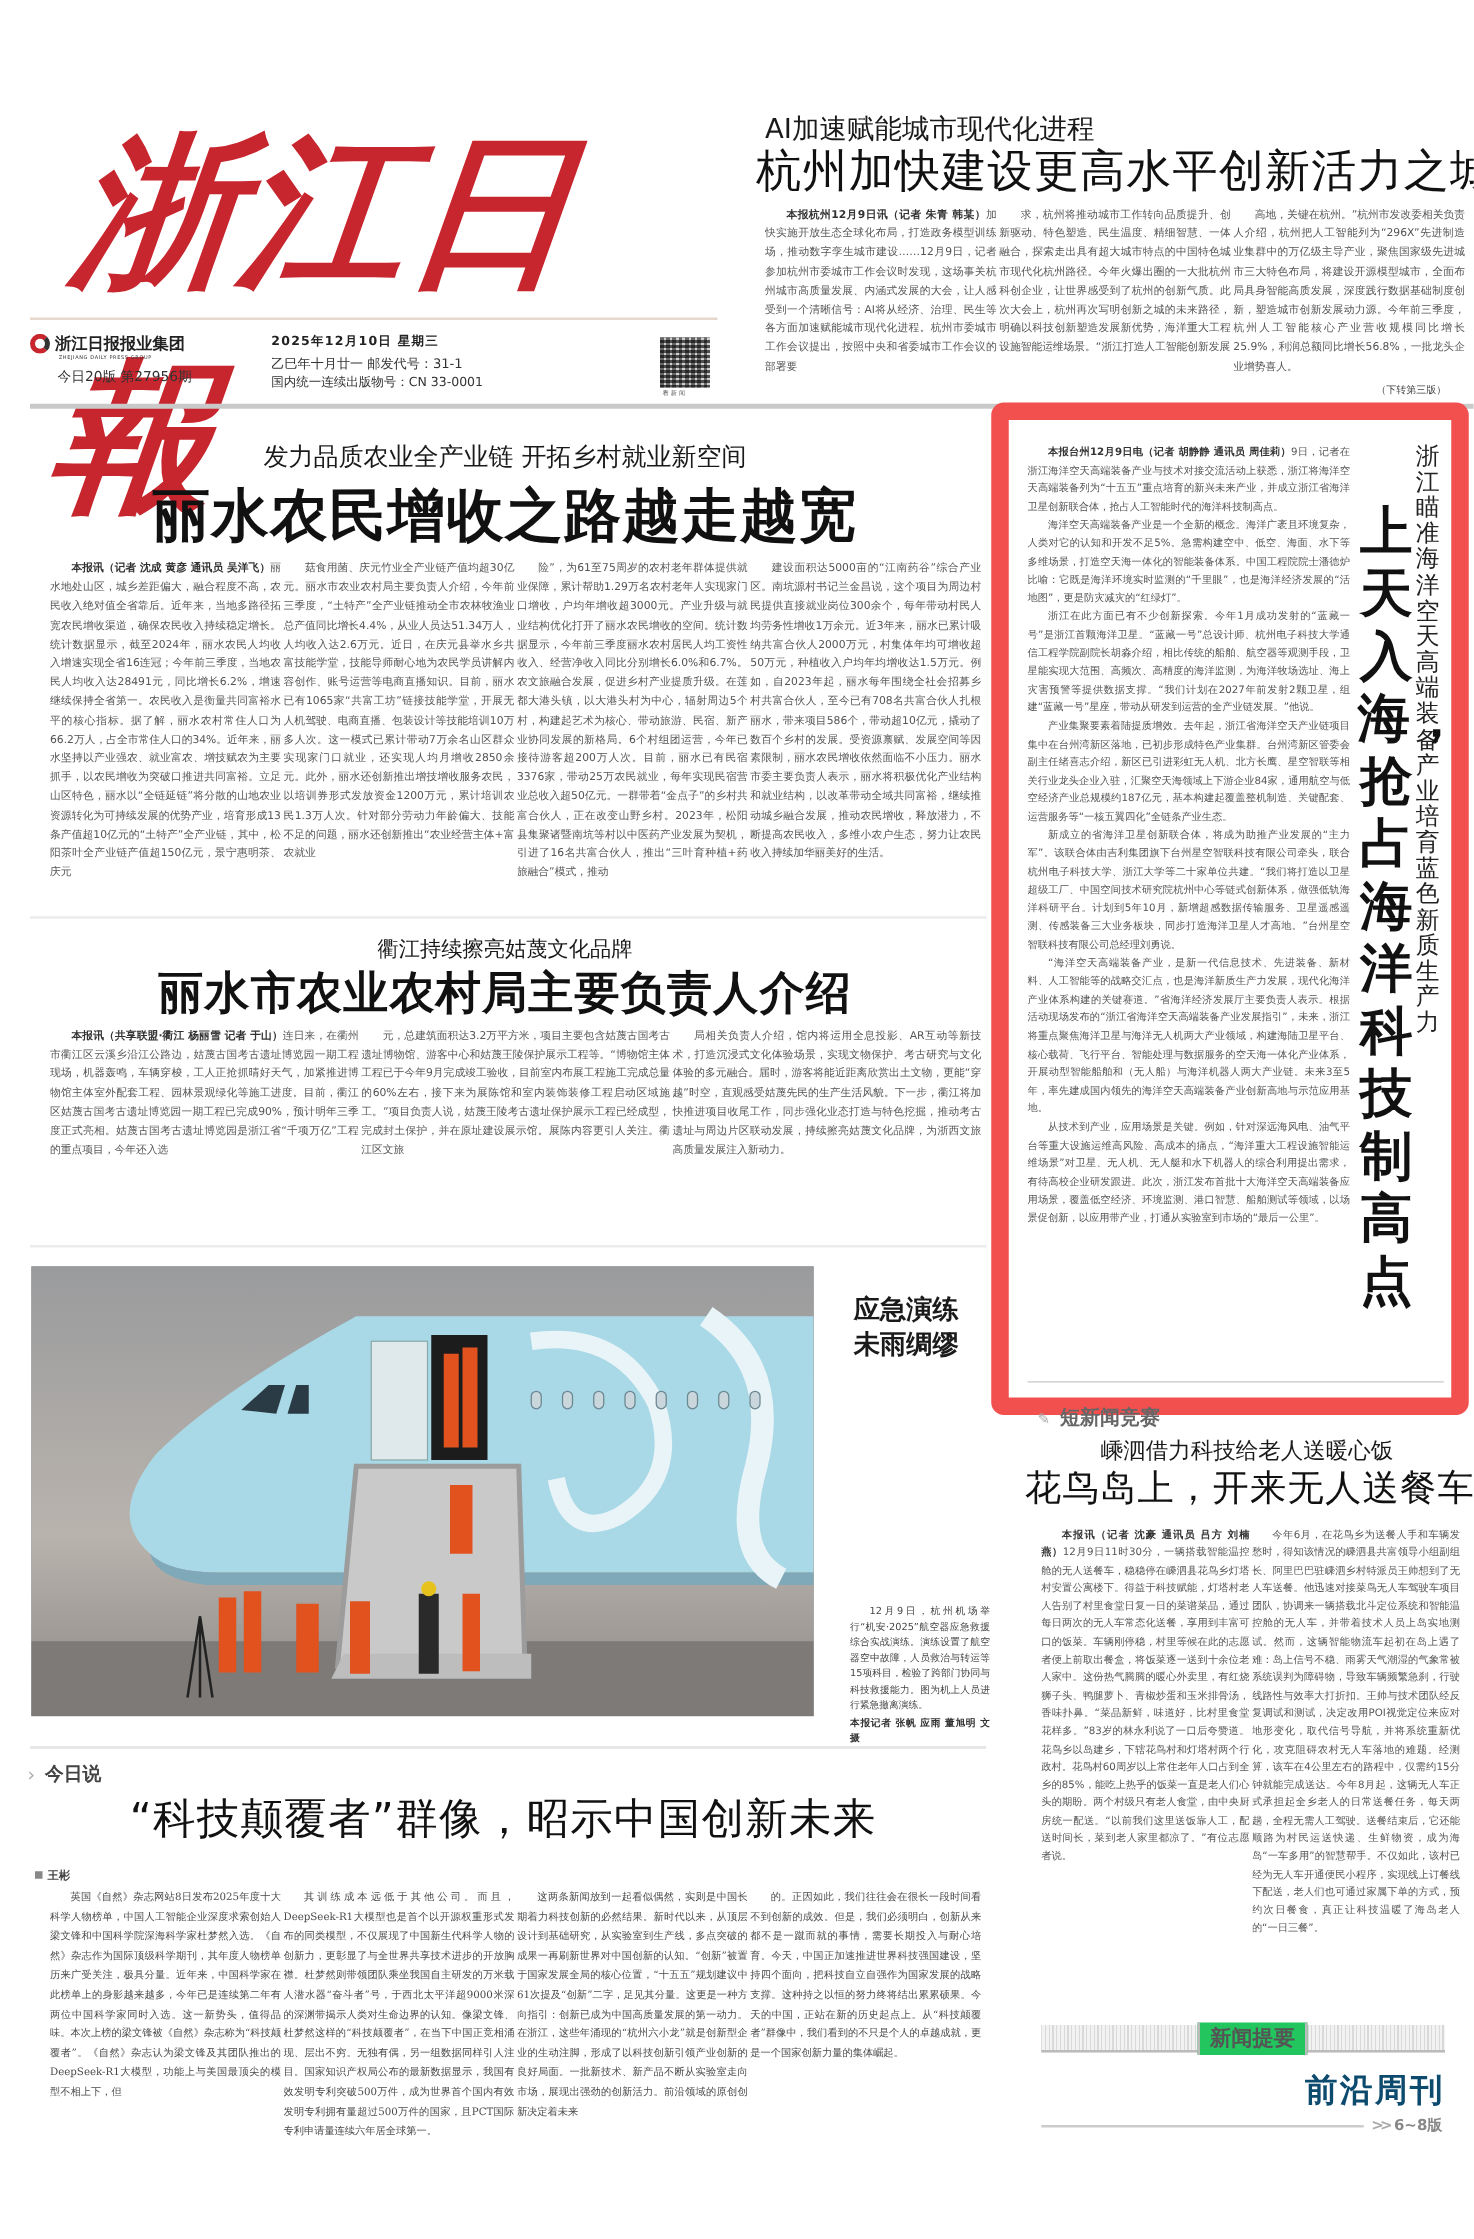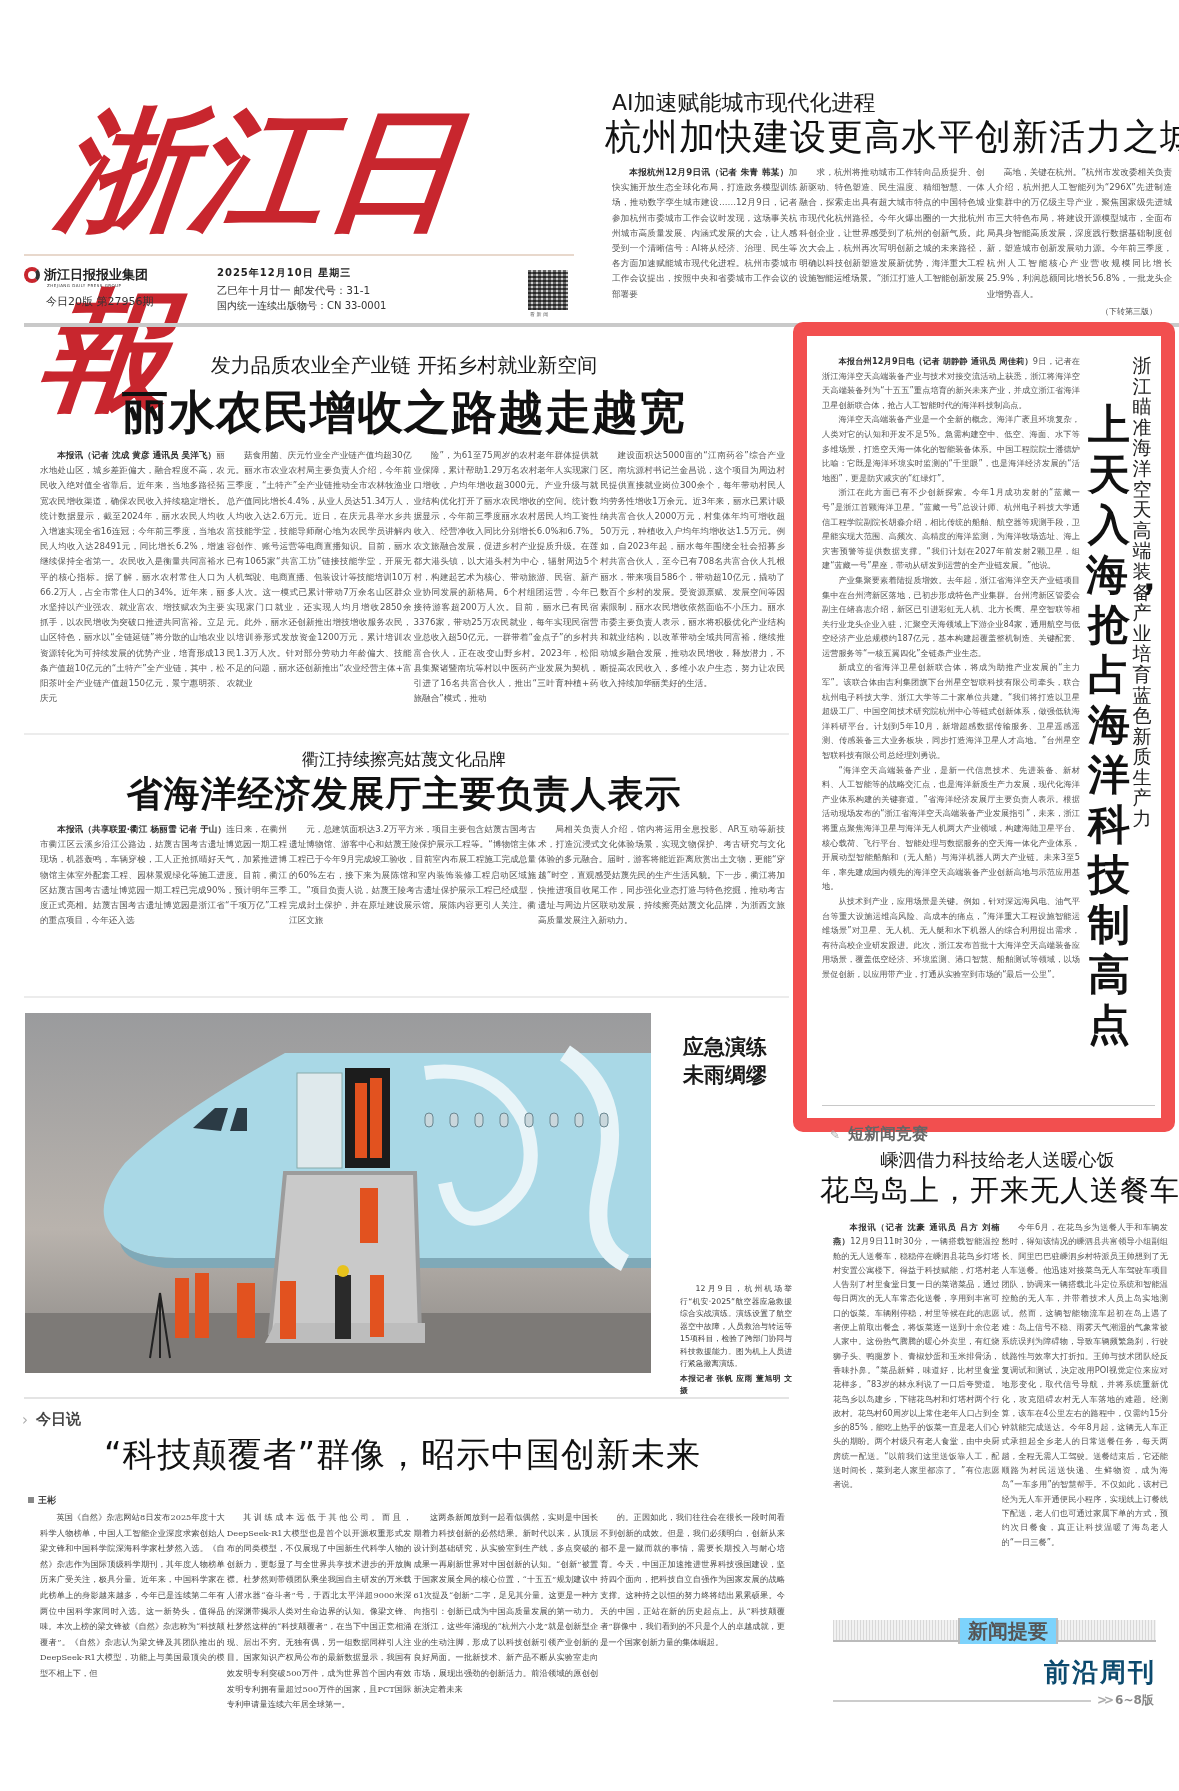--- a/index.html
+++ b/index.html
@@ -75,21 +75,21 @@
   .short-label { left: 830px; top: 1124px; font-size: 16px; font-weight: bold; color: #666; display: flex; align-items: center; gap: 8px; }
   .short-label .pen { font-size: 12px; color: #aaa; }
   .hd-kicker { left: 820px; top: 1148px; width: 355px; font-size: 18px; }
   .hd-head { left: 820px; top: 1171px; width: 355px; font-size: 29px; font-weight: 500; }
   .hd-body { left: 833px; top: 1220px; width: 335px; height: 365px; }
   .hd-body .col { font-size: 8.2px; line-height: 14.3px; }
 
   
   .digest-bar { left: 833px; top: 1620px; width: 323px; height: 22px;
         background: repeating-linear-gradient(90deg,#d9d9d9 0 1px,#f2f2f2 1px 3px), #eee; border-bottom: 2px solid #bbb; }
-  .digest-label { left: 958px; top: 1618px; padding: 0 8px; background: #7dd3fc; font-size: 20px; font-weight: bold; color: #555; height: 26px; line-height: 26px; border-left: 2px solid #bbb; border-right: 2px solid #bbb; }
+  .digest-label { left: 958px; top: 1618px; padding: 0 8px; background: #22c55e; font-size: 17px; font-weight: bold; color: #555; height: 26px; line-height: 26px; border-left: 2px solid #bbb; border-right: 2px solid #bbb; }
   .digest-title { left: 833px; top: 1655px; width: 323px; text-align: right; font-size: 26px; font-weight: bold; color: #0c4a6e; letter-spacing: 2px; }
   .digest-line { left: 833px; top: 1700px; width: 258px; height: 2px; background: #ccc; }
   .digest-pages { left: 1097px; top: 1692px; font-size: 12px; color: #888; font-weight: bold; }
   .digest-pages .chev { color: #aaa; margin-right: 4px; letter-spacing: -3px; }
 
   
   .cm-rule { left: 24px; top: 1397px; width: 765px; height: 2px; background: #e4e4e4; }
   .cm-label { left: 22px; top: 1410px; font-size: 15px; font-weight: bold; color: #444; display: flex; gap: 8px; align-items: center; }
   .cm-label .chev { color: #aaa; font-weight: normal; }
   .cm-head { left: 20px; top: 1432px; width: 765px; font-size: 34px; font-weight: 500; }
@@ -149,21 +149,21 @@
   <div class="col">
       <p>险”，为61至75周岁的农村老年群体提供就业保障，累计帮助1.29万名农村老年人实现家门口增收，户均年增收超3000元。产业升级与就业结构优化打开了丽水农民增收的空间。统计数据显示，今年前三季度丽水农村居民人均工资性收入、经营净收入同比分别增长6.0%和6.7%。农文旅融合发展，促进乡村产业提质升级。在莲都大港头镇，以大港头村为中心，辐射周边5个村，构建起艺术为核心、带动旅游、民宿、新产业协同发展的新格局。6个村组团运营，今年已接待游客超200万人次。目前，丽水已有民宿3376家，带动25万农民就业，每年实现民宿营业总收入超50亿元。一群带着“金点子”的乡村共富合伙人，正在改变山野乡村。2023年，松阳县集聚诸暨南坑等村以中医药产业发展为契机，引进了16名共富合伙人，推出“三叶育种植+药旅融合”模式，推动</p>
     </div>
   <div class="col">
       <p>建设面积达5000亩的“江南药谷”综合产业区。南坑源村书记兰金昌说，这个项目为周边村民提供直接就业岗位300余个，每年带动村民人均劳务性增收1万余元。近3年来，丽水已累计吸纳共富合伙人2000万元，村集体年均可增收超50万元，种植收入户均年均增收达1.5万元。例如，自2023年起，丽水每年围绕全社会招募乡村共富合伙人，至今已有708名共富合伙人扎根丽水，带来项目586个，带动超10亿元，撬动了数百个乡村的发展。受资源禀赋、发展空间等因素限制，丽水农民增收依然面临不小压力。丽水市委主要负责人表示，丽水将积极优化产业结构和就业结构，以改革带动全域共同富裕，继续推动城乡融合发展，推动农民增收，释放潜力，不断提高农民收入，多维小农户生态，努力让农民收入持续加华丽美好的生活。</p>
     </div>
 </div>
 <div class="abs divider" style="left:24px; top:733px; width:765px;"></div>
 
 <div class="abs kicker gz-kicker">衢江持续擦亮姑蔑文化品牌</div>
-<div class="abs headline gz-head">省海洋经济发展厅主要负责人表示</div>
+<div class="abs headline gz-head">丽水市农业农村局主要负责人介绍</div>
 <div class="abs cols gz-body">
   <div class="col">
       <p><span class="dateline">本报讯（共享联盟·衢江 杨丽雪 记者 于山）</span><span>连日来，在衢州市衢江区云溪乡沿江公路边，姑蔑古国考古遗址博览园一期工程现场，机器轰鸣，车辆穿梭，工人正抢抓晴好天气，加紧推进博物馆主体室外配套工程、园林景观绿化等施工进度。目前，衢江区姑蔑古国考古遗址博览园一期工程已完成90%，预计明年三季度正式亮相。姑蔑古国考古遗址博览园是浙江省“千项万亿”工程的重点项目，今年还入选</span></p>
     </div>
   <div class="col">
       <p>元，总建筑面积达3.2万平方米，项目主要包含姑蔑古国考古遗址博物馆、游客中心和姑蔑王陵保护展示工程等。“博物馆主体工程已于今年9月完成竣工验收，目前室内布展工程施工完成总量的60%左右，接下来为展陈馆和室内装饰装修工程启动区域施工。”项目负责人说，姑蔑王陵考古遗址保护展示工程已经成型，完成封土保护，并在原址建设展示馆。展陈内容更引人关注。衢江区文旅</p>
     </div>
   <div class="col">
       <p>局相关负责人介绍，馆内将运用全息投影、AR互动等新技术，打造沉浸式文化体验场景，实现文物保护、考古研究与文化体验的多元融合。届时，游客将能近距离欣赏出土文物，更能“穿越”时空，直观感受姑蔑先民的生产生活风貌。下一步，衢江将加快推进项目收尾工作，同步强化业态打造与特色挖掘，推动考古遗址与周边片区联动发展，持续擦亮姑蔑文化品牌，为浙西文旅高质量发展注入新动力。</p>
     </div>

